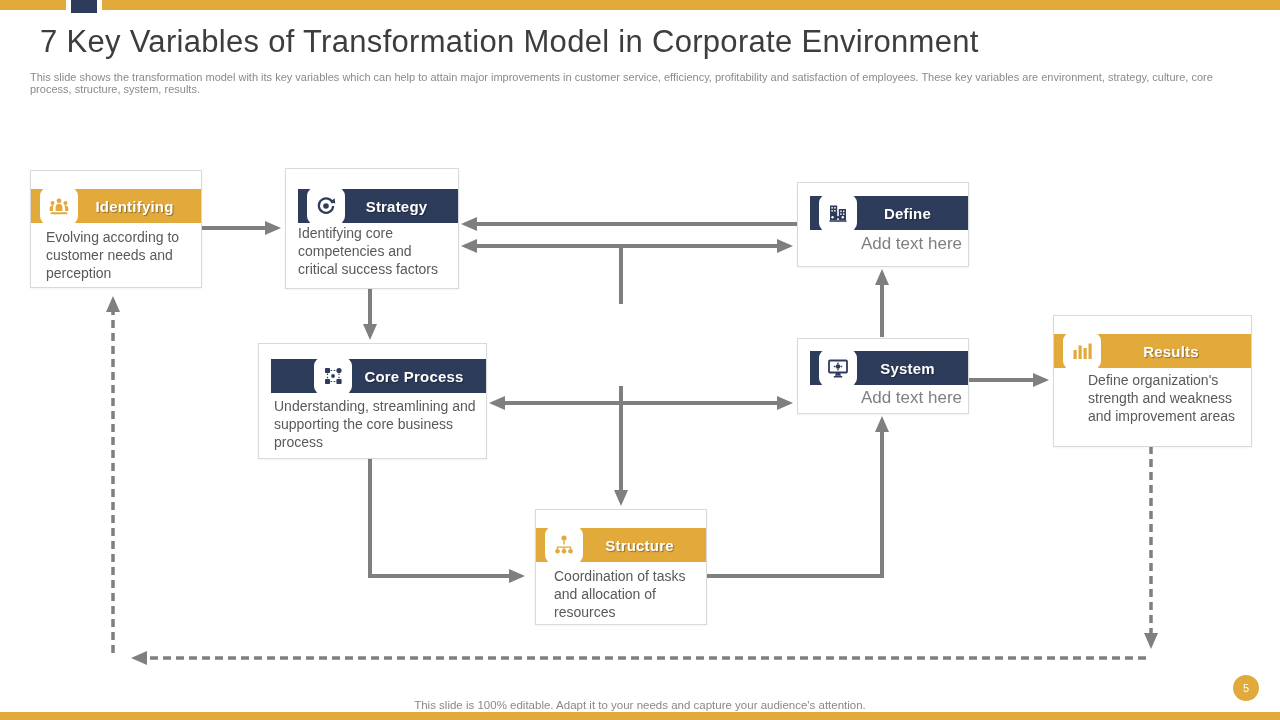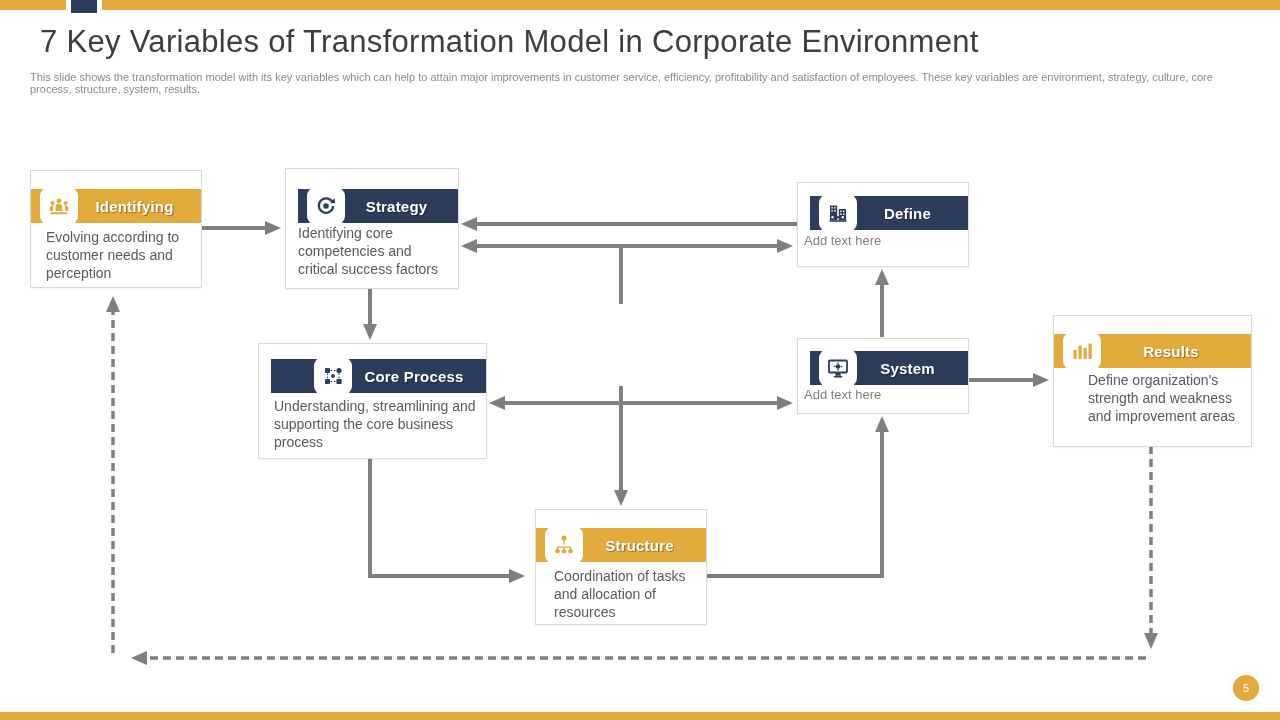--- a/index.html
+++ b/index.html
@@ -27,21 +27,21 @@
   .theme-gold .band{background:var(--gold);}
   .theme-navy .band{background:var(--navy);margin-left:12px;}
   .icon-chip{margin-left:9px;width:38px;height:38px;background:#fff;border-radius:9px;
     display:flex;align-items:center;justify-content:center;flex:0 0 auto;}
   .theme-gold .icon-chip{color:var(--gold);}
   .theme-navy .icon-chip{color:var(--navy);}
   .icon-chip svg{width:24px;height:24px;}
   .band-label{flex:1;text-align:center;color:#ffffff;font-weight:bold;font-size:15px;
     text-shadow:1px 1px 1px rgba(0,0,0,.35);padding-right:10px;letter-spacing:.2px;}
   .body-text{position:absolute;right:6px;font-size:14px;color:#595959;line-height:1.28;}
-  .placeholder .body-text{text-align:left;left:6px !important;color:#7f7f7f;font-size:13px;}
+  .placeholder .body-text{text-align:right;left:6px !important;color:#7f7f7f;font-size:17px;}
 
   
   .connectors{position:absolute;left:0;top:0;width:1280px;height:720px;}
   .connectors line,.connectors polyline{stroke:var(--arrow);stroke-width:4;fill:none;}
   .connectors .dashed{stroke-width:3.5;stroke-dasharray:8 5;}
 </style>
 </head>
 <body>
 
 <div class="slide">
@@ -202,16 +202,17 @@
             <rect x="8.5" y="6.5" width="3.2" height="13.5"></rect>
             <rect x="13.5" y="9" width="3.2" height="11"></rect>
             <rect x="18.5" y="4.5" width="3.2" height="15.5"></rect>
           </svg>
       </span>
       <span class="band-label">Results</span>
     </div>
     <div class="body-text" style="left:34px;top:56px;">Define organization's strength and weakness and improvement areas</div>
   </div>
 
+  <div class="footer">This slide is 100% editable. Adapt it to your needs and capture your audience's attention.</div>
   <div class="page-badge">5</div>
   <div class="bottombar"></div>
 
 </div>
 
 </body></html>

